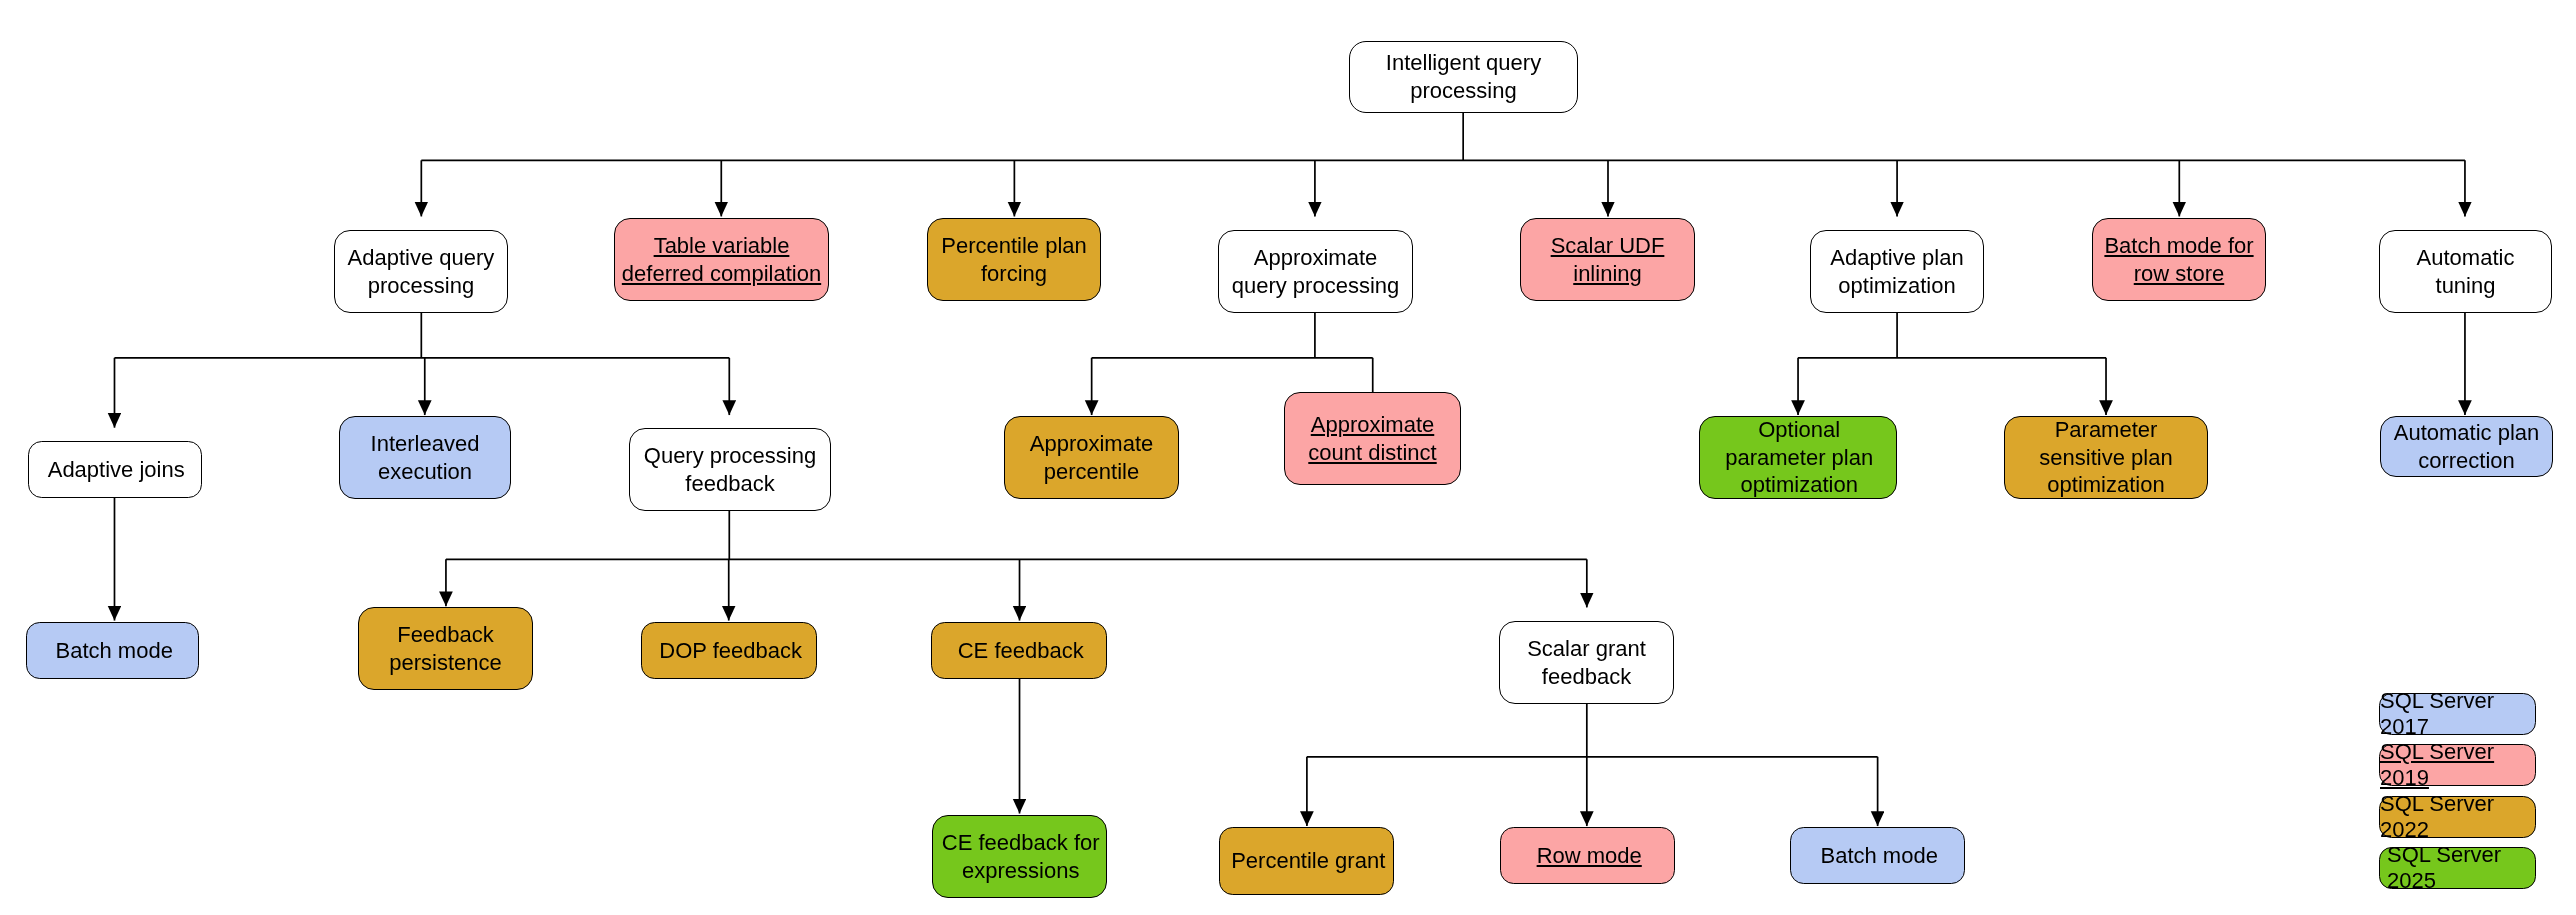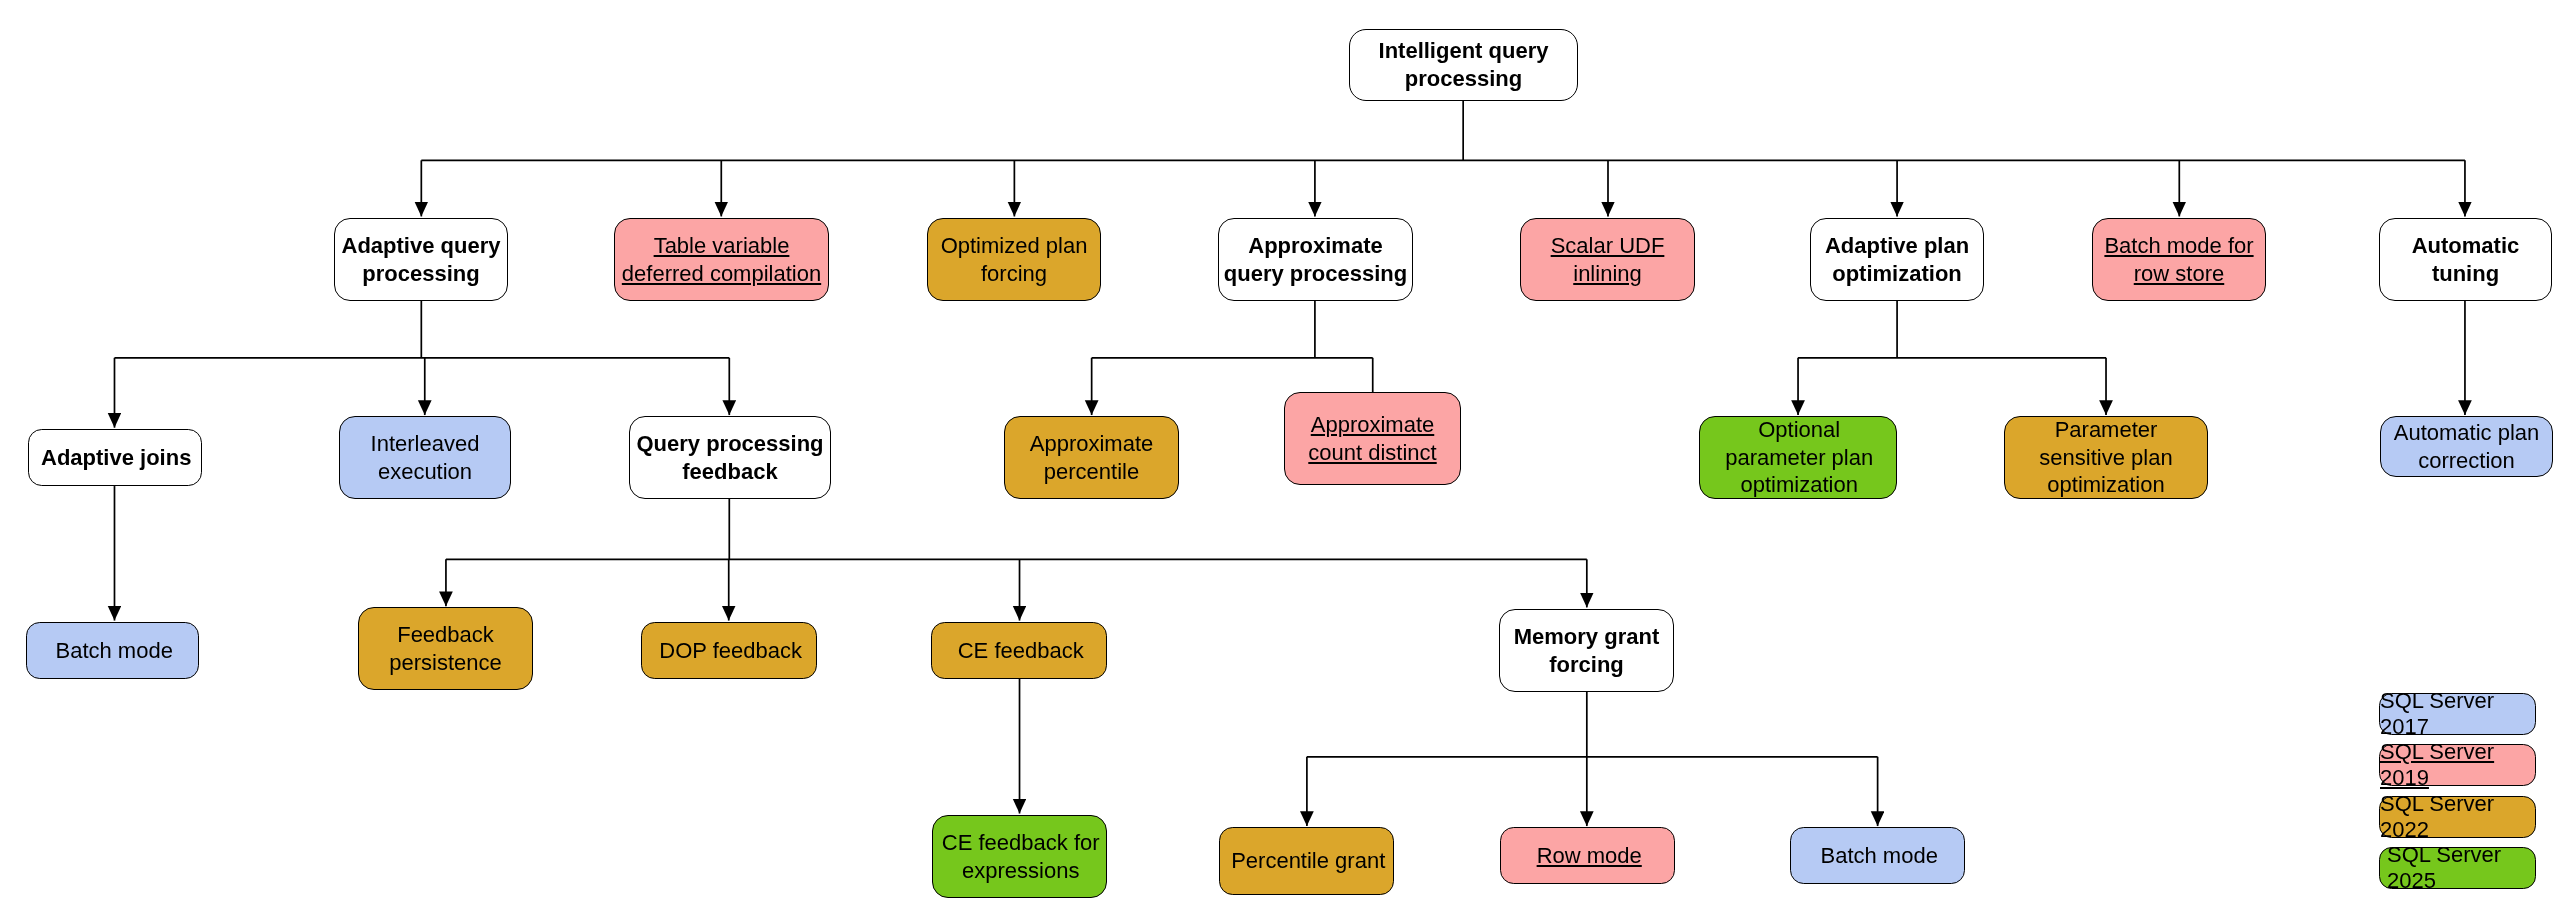--- a/index.html
+++ b/index.html
@@ -5,21 +5,21 @@
   html,body{margin:0;padding:0;background:#ffffff;}
   body{width:2576px;height:916px;position:relative;overflow:hidden;
        font-family:"Liberation Sans",sans-serif;}
   #canvas{position:absolute;left:0;top:0;width:2576px;height:916px;}
   #wires{position:absolute;left:0;top:0;width:2576px;height:916px;}
   .node{position:absolute;box-sizing:border-box;border:1.7px solid #000;
         background:#fff;border-radius:16px;display:flex;align-items:center;
         justify-content:center;text-align:center;
         font-size:22px;line-height:1.26;color:#000;padding:2.3px 4.6px;}
   .node .lbl{display:block;width:100%;}
-  .bold{font-weight:700;}
+  .bold{font-weight:400;margin-top:12px;}
   .c-white{background:#ffffff;}
   .c-gray{background:#fca5a5;text-decoration:underline;}
   .c-blue{background:#b6caf4;}
   .c-gold{background:#dba62b;}
   .c-green{background:#76c71c;padding-left:7px;}
   .single{border-radius:13.7px;padding-left:8px;}
   .legend-item{position:absolute;box-sizing:border-box;border:1.7px solid #000;
         border-radius:12.6px;width:157px;height:42px;left:2379px;
         display:flex;align-items:center;justify-content:center;
         font-size:22px;color:#000;}
@@ -89,21 +89,21 @@
     <span class="lbl">Intelligent query processing</span>
     </div>
 
   <div class="node bold c-white" style="left:334px;top:218px;width:174px;height:83px">
     <span class="lbl">Adaptive query processing</span>
     </div>
   <div class="node c-gray" style="left:614px;top:218px;width:215px;height:83px">
     <span class="lbl">Table variable deferred compilation</span>
     </div>
   <div class="node c-gold" style="left:927px;top:218px;width:174px;height:83px">
-    <span class="lbl">Optimized plan forcing</span>
+    <span class="lbl">Percentile plan forcing</span>
     </div>
   <div class="node bold c-white" style="left:1218px;top:218px;width:195px;height:83px">
     <span class="lbl">Approximate query processing</span>
     </div>
   <div class="node c-gray" style="left:1520px;top:218px;width:175px;height:83px">
     <span class="lbl">Scalar UDF inlining</span>
     </div>
   <div class="node bold c-white" style="left:1810px;top:218px;width:174px;height:83px">
     <span class="lbl">Adaptive plan optimization</span>
     </div>
@@ -145,21 +145,21 @@
   <div class="node c-gold" style="left:358px;top:607px;width:175px;height:83px">
     <span class="lbl">Feedback persistence</span>
     </div>
   <div class="node c-gold single" style="left:641px;top:622px;width:176px;height:57px">
     <span class="lbl">DOP feedback</span>
     </div>
   <div class="node c-gold single" style="left:931px;top:622px;width:176px;height:57px">
     <span class="lbl">CE feedback</span>
     </div>
   <div class="node bold c-white" style="left:1499px;top:609px;width:175px;height:83px">
-    <span class="lbl">Memory grant forcing</span>
+    <span class="lbl">Scalar grant feedback</span>
     </div>
 
   <div class="node c-green" style="left:932px;top:815px;width:175px;height:83px">
     <span class="lbl">CE feedback for expressions</span>
     </div>
   <div class="node c-gold single" style="left:1219px;top:827px;width:175px;height:68px">
     <span class="lbl">Percentile grant</span>
     </div>
   <div class="node c-gray single" style="left:1500px;top:827px;width:175px;height:57px">
     <span class="lbl">Row mode</span>

